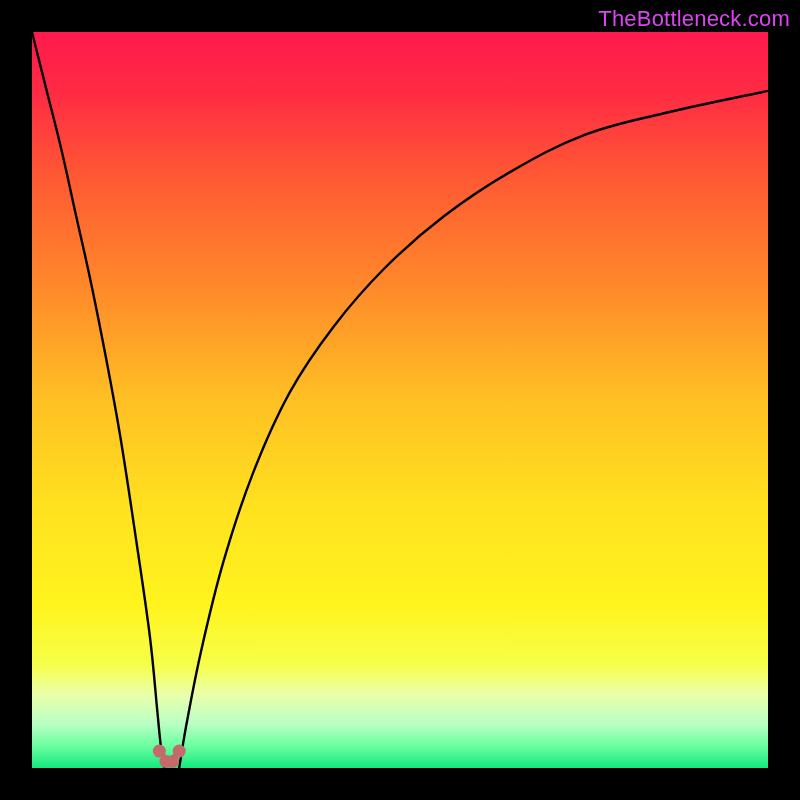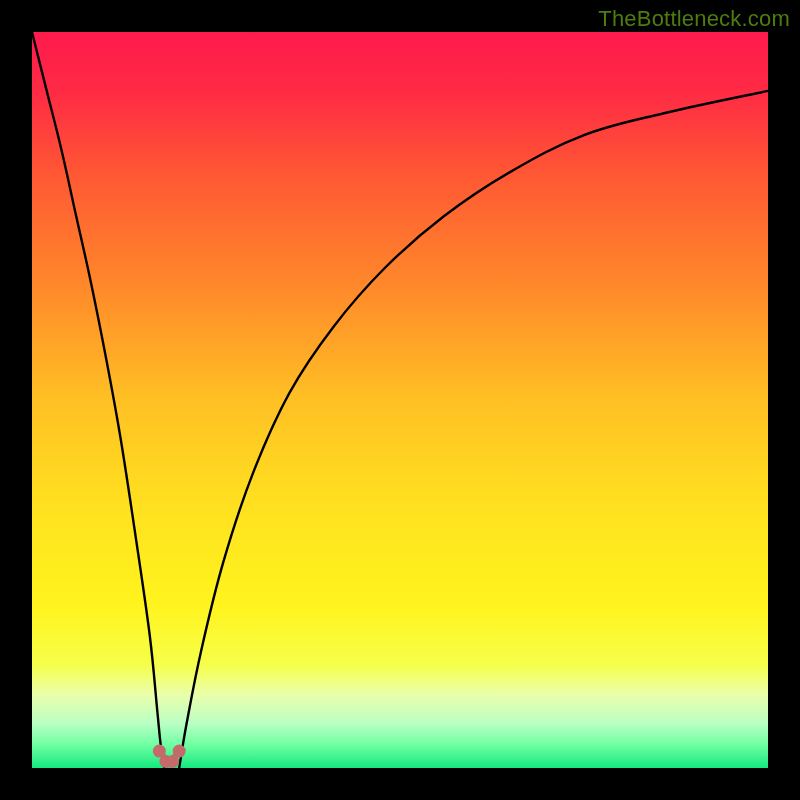--- a/index.html
+++ b/index.html
@@ -22,21 +22,21 @@
     left: 32px;
     top: 32px;
     width: 736px;
     height: 736px;
     overflow: hidden;
   }
   .watermark {
     position: absolute;
     top: 6px;
     right: 10px;
-    color: #4d7c0f;
+    color: #d946ef;
     font-size: 22px;
     letter-spacing: 0.2px;
     white-space: nowrap;
   }
   svg { display: block; }
 </style>
 </head>
 <body>
 
 <div class="frame">

